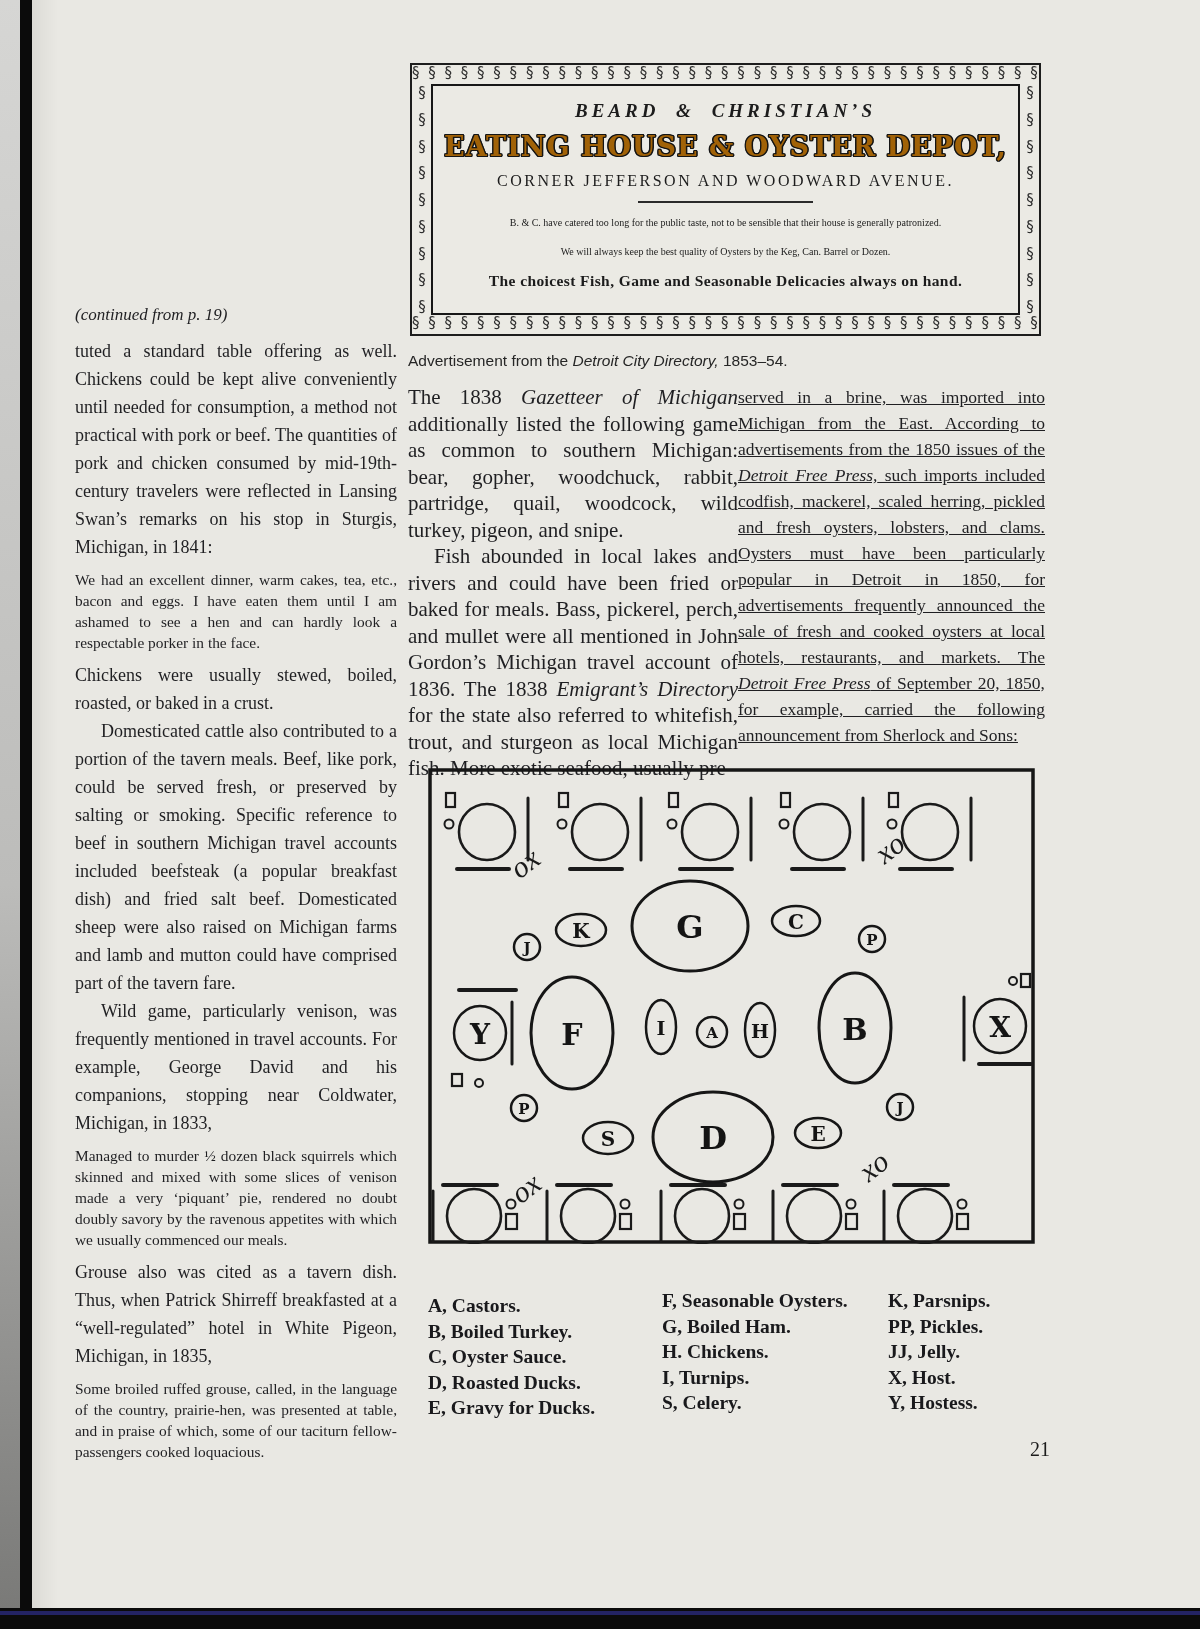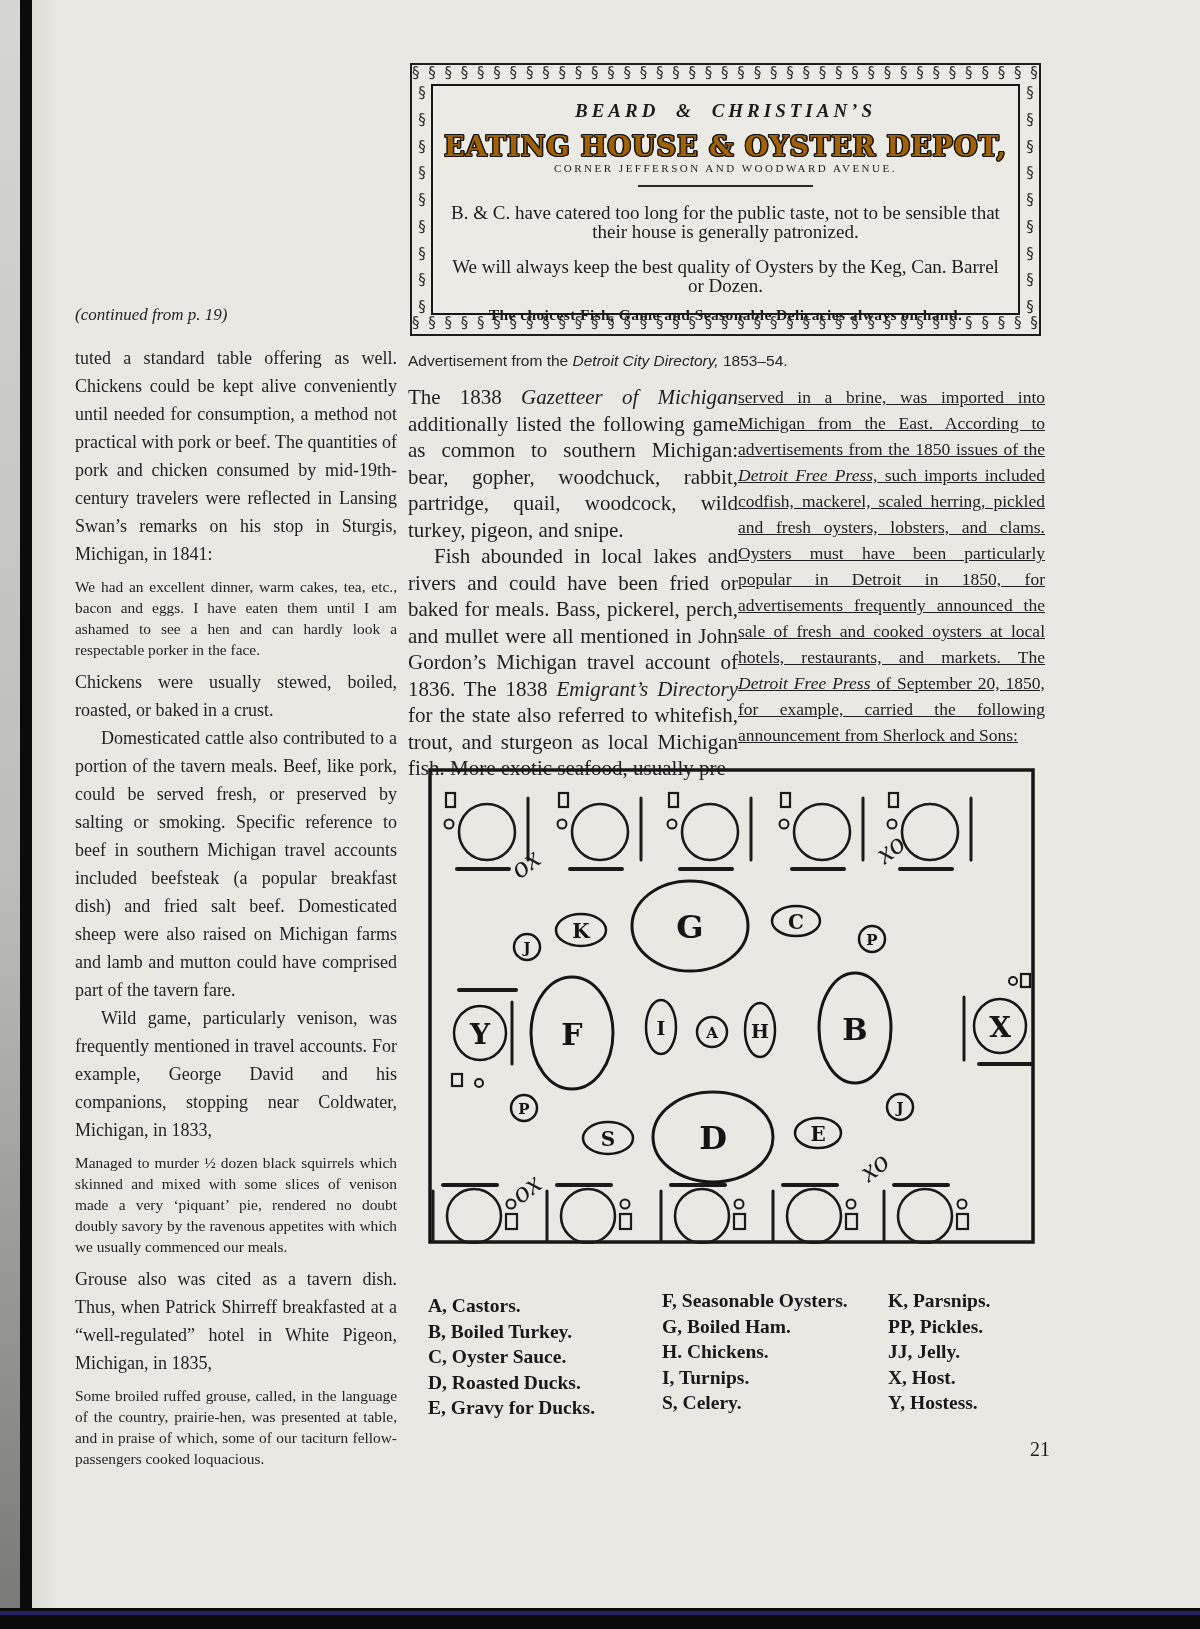--- a/index.html
+++ b/index.html
@@ -15,30 +15,30 @@
   .ad{position:absolute;left:378px;top:63px;width:631px;height:273px;border:2px solid #1d1d1d;background:#ebeae4;box-sizing:border-box;}
   .strip{position:absolute;color:#2e2e2e;font-family:"DejaVu Sans",sans-serif;overflow:hidden;user-select:none;}
   .strip.h{left:0;right:0;height:19px;font-size:15px;line-height:17px;letter-spacing:2px;text-align:center;white-space:nowrap;}
   .strip.top{top:0;}.strip.bottom{bottom:0;}
   .strip.v{top:19px;bottom:19px;width:19px;font-size:15px;letter-spacing:2px;writing-mode:vertical-rl;line-height:19px;white-space:nowrap;text-align:center;}
   .strip.left{left:0;}.strip.right{right:0;}
   .ad-inner{position:absolute;inset:19px;border:2.5px solid #171717;text-align:center;padding:8px 10px;font-family:"Liberation Serif",serif;}
   .ad-t1{margin-top:6px;font-style:italic;font-weight:bold;font-size:19px;letter-spacing:4px;word-spacing:8px;}
   .ad-t2{margin-top:9px;font-weight:bold;font-family:"DejaVu Serif",serif;font-size:27px;letter-spacing:1px;white-space:nowrap;color:#a16207;
     text-shadow:-1.4px 0 #141414,1.4px 0 #141414,0 -1.4px #141414,0 1.4px #141414,-1px -1px #141414,1px 1px #141414,-1px 1px #141414,1px -1px #141414;}
-  .ad-addr{margin-top:0;font-size:11px;letter-spacing:2.5px;}
+  .ad-addr{margin-top:10px;font-size:16px;letter-spacing:2.5px;}
   .ad-rule{width:175px;height:2px;background:#2a2a2a;margin:11px auto 2px;}
-  .ad-p{margin-top:16px;font-size:19px;line-height:19px;padding:0 2px;}
+  .ad-p{margin-top:10px;font-size:10px;line-height:19px;padding:0 2px;}
   .ad-p3{margin-top:11px;font-size:15.5px;font-weight:bold;letter-spacing:0.4px;}
   .ad-cap{position:absolute;left:376px;top:352px;width:640px;font-family:"Liberation Sans",sans-serif;font-size:15.5px;color:#262626;}
 
   
   .col{position:absolute;font-family:"Liberation Serif",serif;text-align:justify;color:#1f1f22;}
   .col-left{left:43px;top:303px;width:322px;font-size:18px;line-height:28px;}
-  .cont{font-style:italic;font-size:17px;line-height:24px;margin-bottom:17px;text-align:left;}
+  .cont{font-style:italic;font-size:17px;line-height:24px;margin-bottom:10px;text-align:left;}
   .col-mid{left:376px;top:384px;width:330px;font-size:21px;line-height:26.5px;}
   .col-right{left:706px;top:384px;width:307px;font-size:17.5px;line-height:26px;text-decoration:underline;}
   .para{margin:0;}
   .para.ind{text-indent:26px;}
   .para.quote{font-size:15.4px;line-height:21px;margin:8px 0;}
 
   
   .plan{position:absolute;left:396px;top:768px;width:607px;height:476px;}
   .legend{position:absolute;left:396px;top:1288px;width:624px;font-family:"Liberation Serif",serif;font-weight:bold;font-size:19.5px;color:#19191c;}
   .lcol{position:absolute;top:0;}

